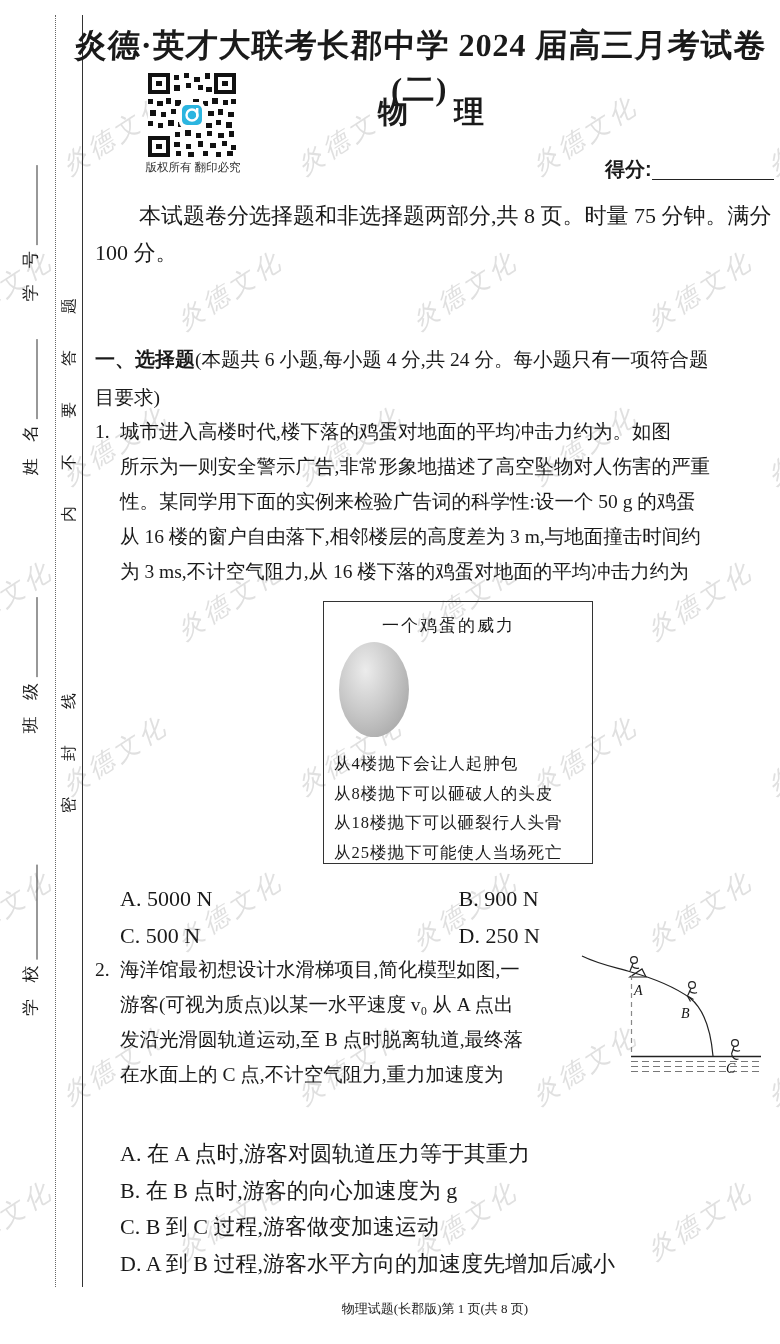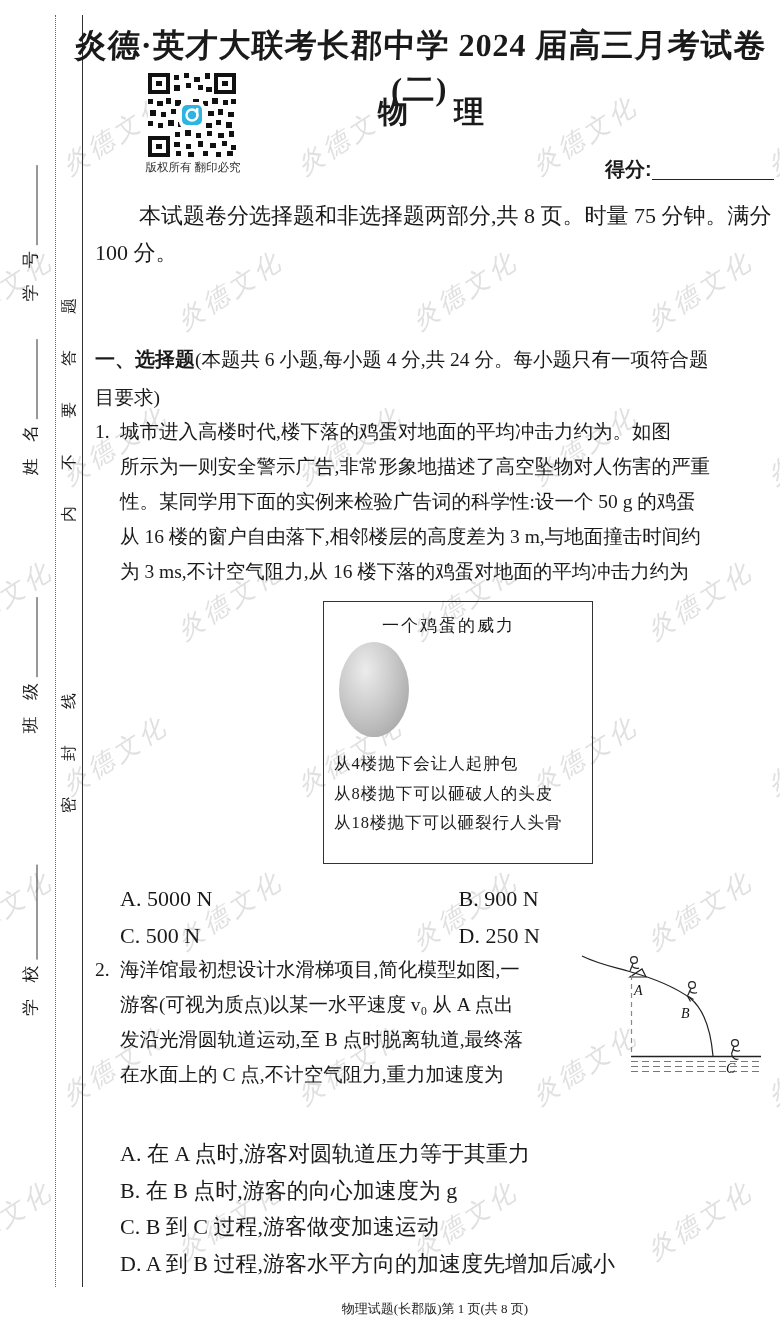--- a/index.html
+++ b/index.html
@@ -213,20 +213,21 @@
     <div class="q-cont">为 3 ms,不计空气阻力,从 16 楼下落的鸡蛋对地面的平均冲击力约为</div>
   </div>
 
   <div class="layer fig1">
     <div class="fig1-title">一个鸡蛋的威力</div>
     <div class="egg"></div>
     <div class="fig1-lines">
       <div>从4楼抛下会让人起肿包</div>
       <div>从8楼抛下可以砸破人的头皮</div>
       <div>从18楼抛下可以砸裂行人头骨</div>
+      <div>从25楼抛下可能使人当场死亡</div>
     </div>
   </div>
 
   <div class="layer bodyblock opts1">
     <div>
       <span class="opt-col1"><span>A.</span> <span>5000 N</span></span>
       <span><span>B.</span> <span>900 N</span></span>
     </div>
     <div>
       <span class="opt-col1"><span>C.</span> <span>500 N</span></span>

